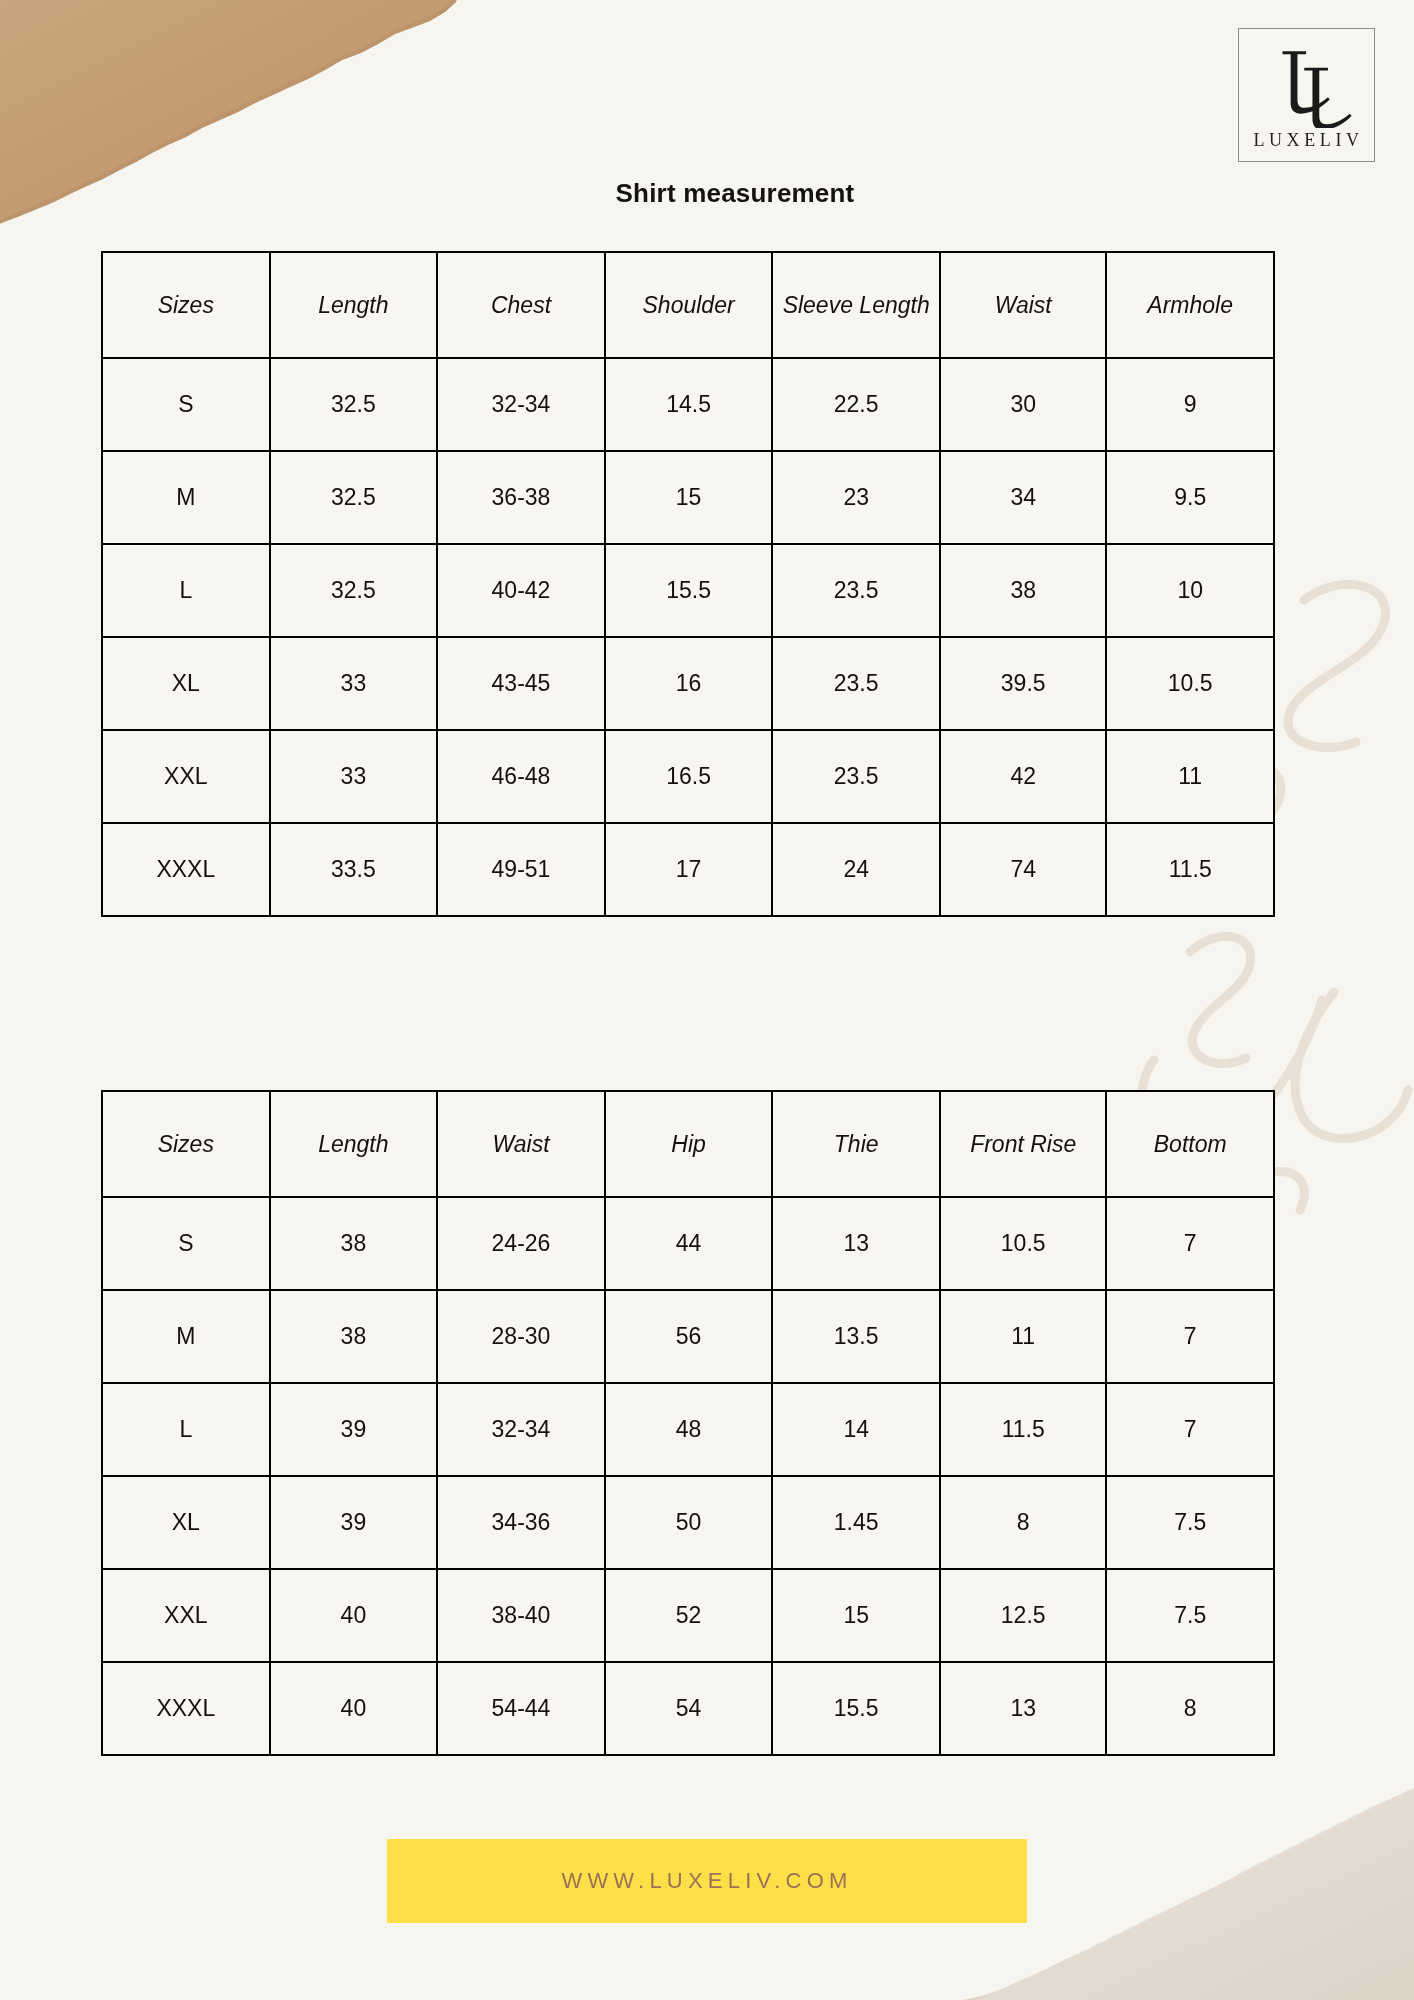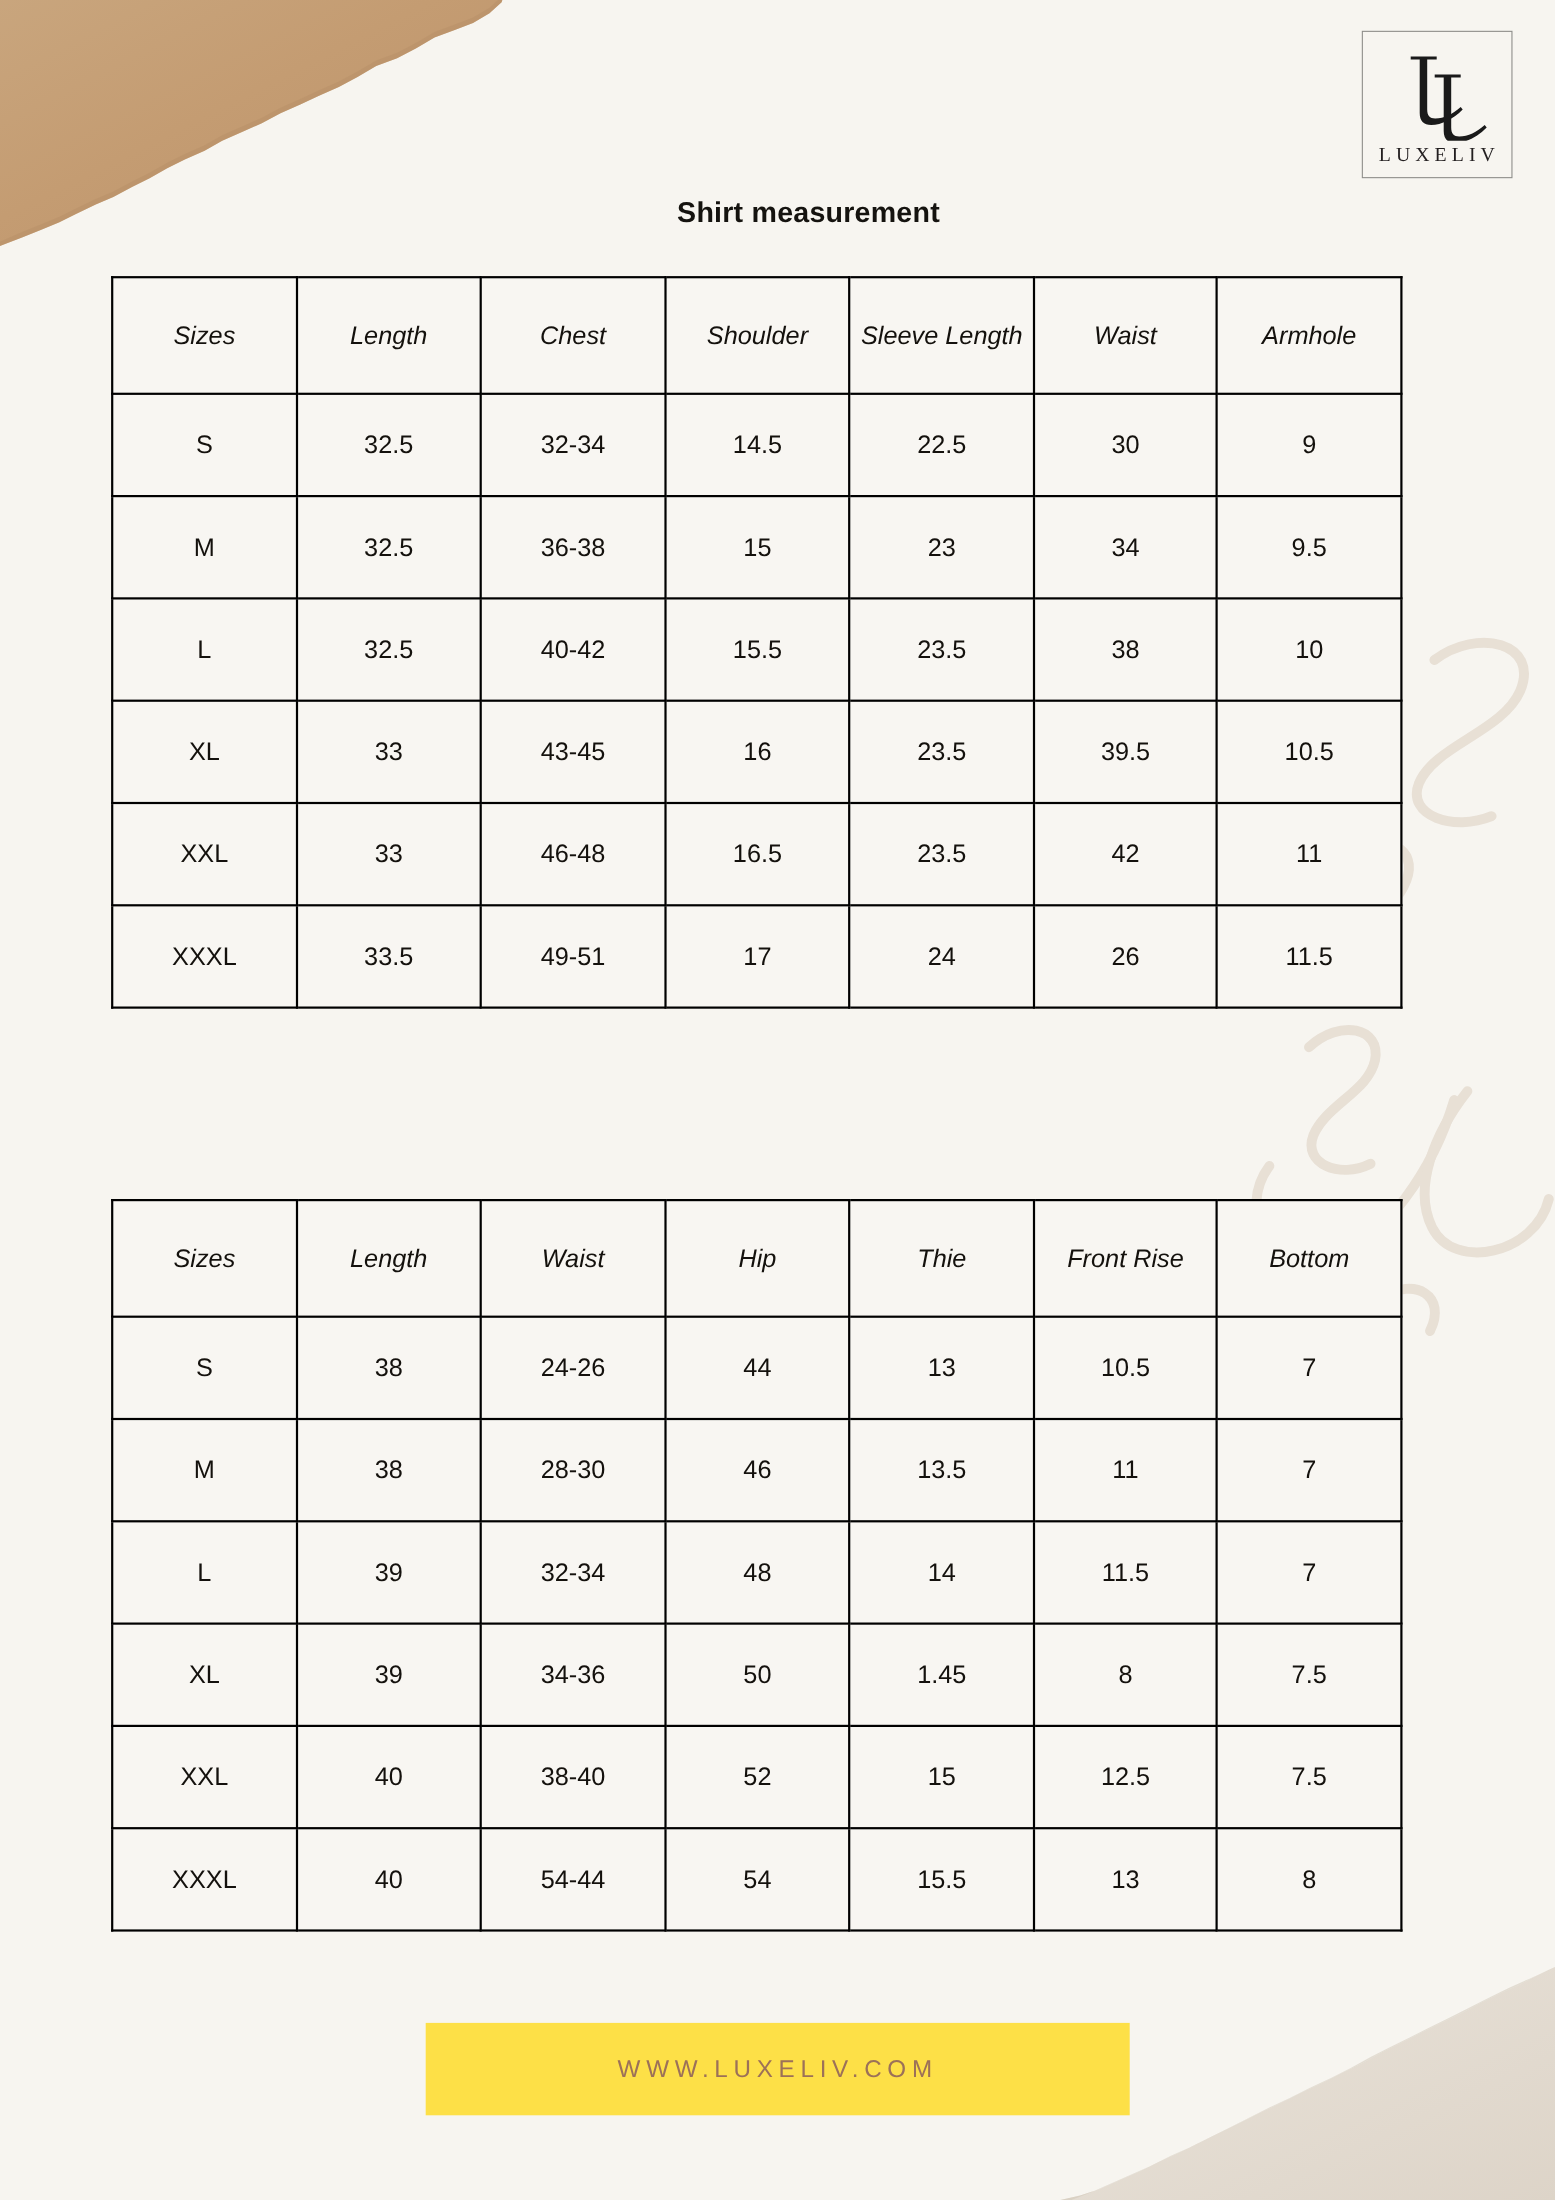--- a/index.html
+++ b/index.html
@@ -235,21 +235,21 @@
             <td>23.5</td>
             <td>42</td>
             <td>11</td>
           </tr>
           <tr>
             <td>XXXL</td>
             <td>33.5</td>
             <td>49-51</td>
             <td>17</td>
             <td>24</td>
-            <td>26</td>
+            <td>74</td>
             <td>11.5</td>
           </tr>
         </tbody>
     </table>
   </div>
 
 
   <div class="table-wrap" id="pants-wrap">
     <table class="size-table" id="pants-table">
       <colgroup>
@@ -279,21 +279,21 @@
             <td>24-26</td>
             <td>44</td>
             <td>13</td>
             <td>10.5</td>
             <td>7</td>
           </tr>
           <tr>
             <td>M</td>
             <td>38</td>
             <td>28-30</td>
-            <td>46</td>
+            <td>56</td>
             <td>13.5</td>
             <td>11</td>
             <td>7</td>
           </tr>
           <tr>
             <td>L</td>
             <td>39</td>
             <td>32-34</td>
             <td>48</td>
             <td>14</td>

